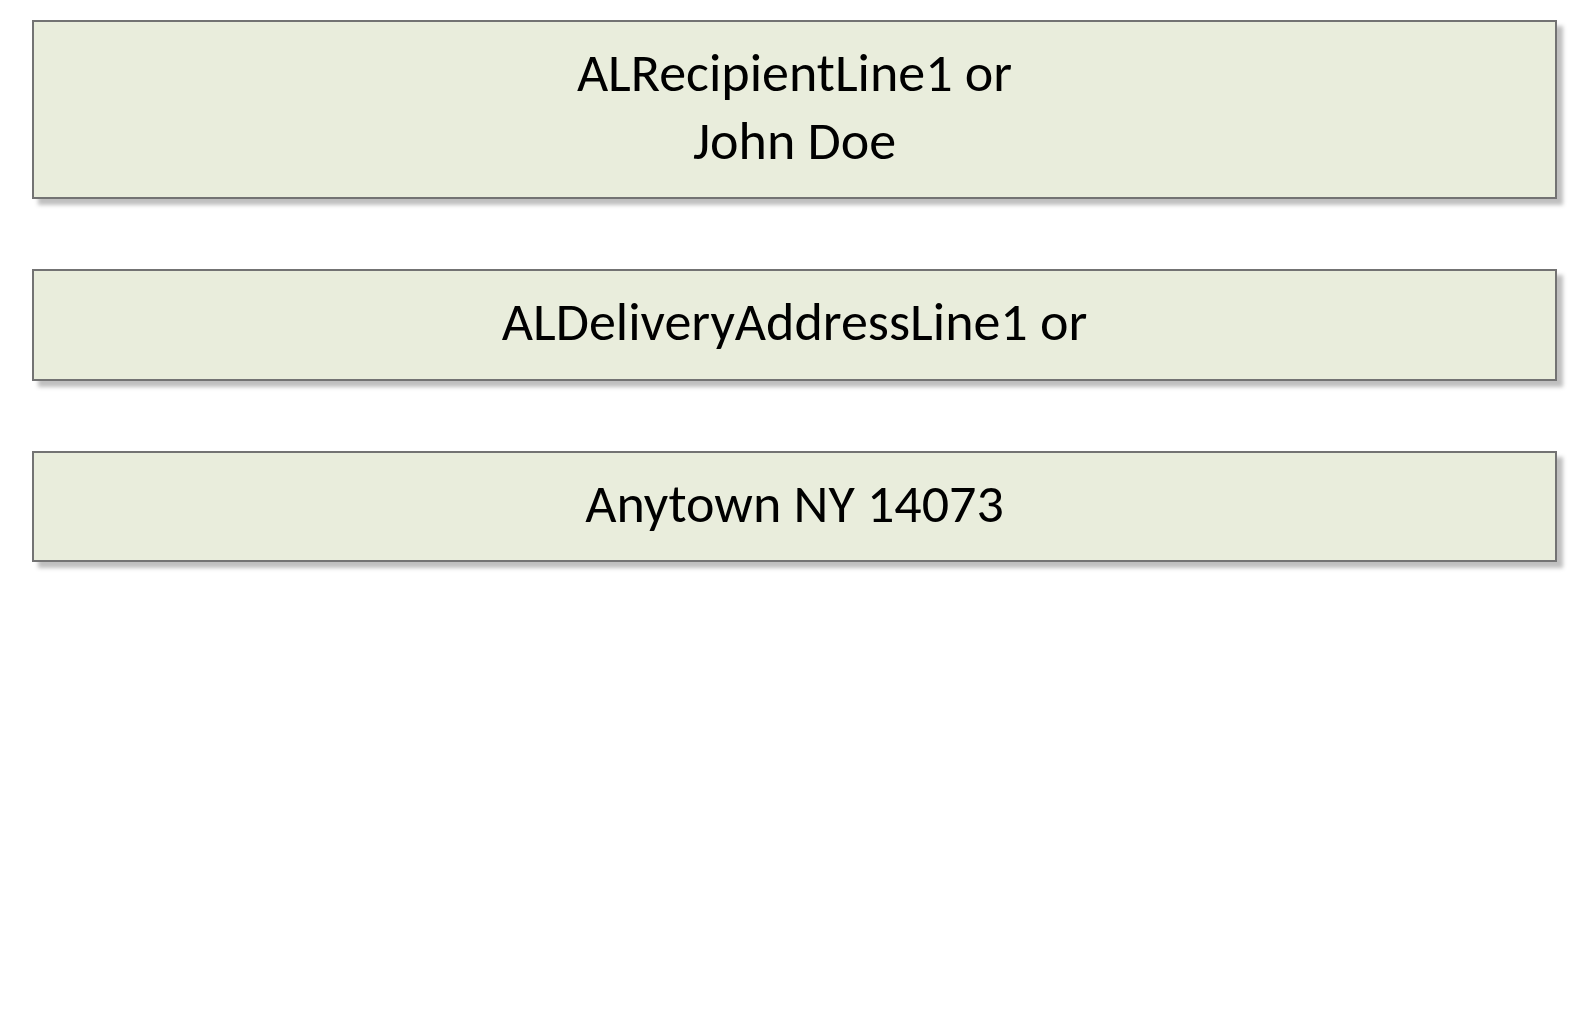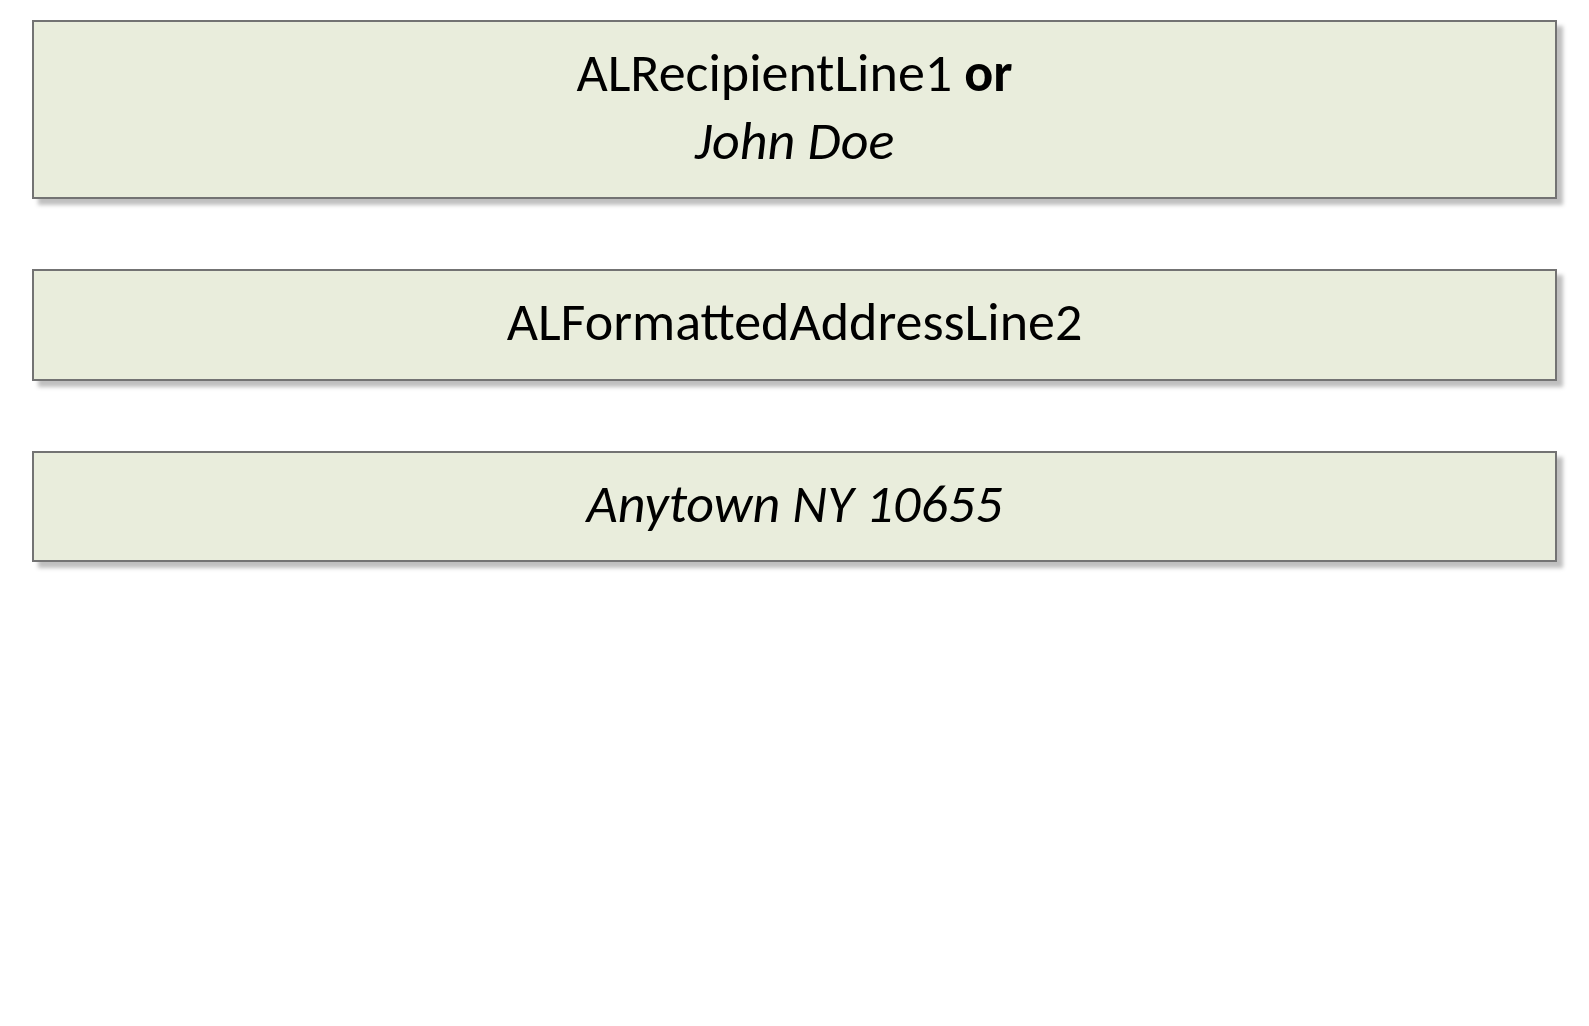--- a/index.html
+++ b/index.html
@@ -23,36 +23,38 @@
     box-shadow: 6px 6px 4px rgba(0,0,0,0.25);
     text-align: center;
     padding: 18px 10px 22px 10px;
     color: #000000;
   }
   .line1, .line2, .line3 {
     font-size: 54px;
     line-height: 1.25;
   }
   .line1 .or-text {
-    font-weight: bold;
+    font-weight: normal;
   }
   .line3 {
-    font-style: italic;
   }
 </style>
 </head>
 <body>
 
 <div class="block">
   <div class="line1">
     <span>ALRecipientLine1</span>
     <span class="or-text">or</span>
   </div>
   <div class="line3">John Doe</div>
 </div>
 
 <div class="block">
-  <div class="line2">ALFormattedAddressLine2</div>
+  <div class="line1">
+    <span>ALDeliveryAddressLine1</span>
+    <span class="or-text">or</span>
+  </div>
 </div>
 
 <div class="block">
-  <div class="line3">Anytown NY 10655</div>
+  <div class="line3">Anytown NY 14073</div>
 </div>
 
 </body></html>

